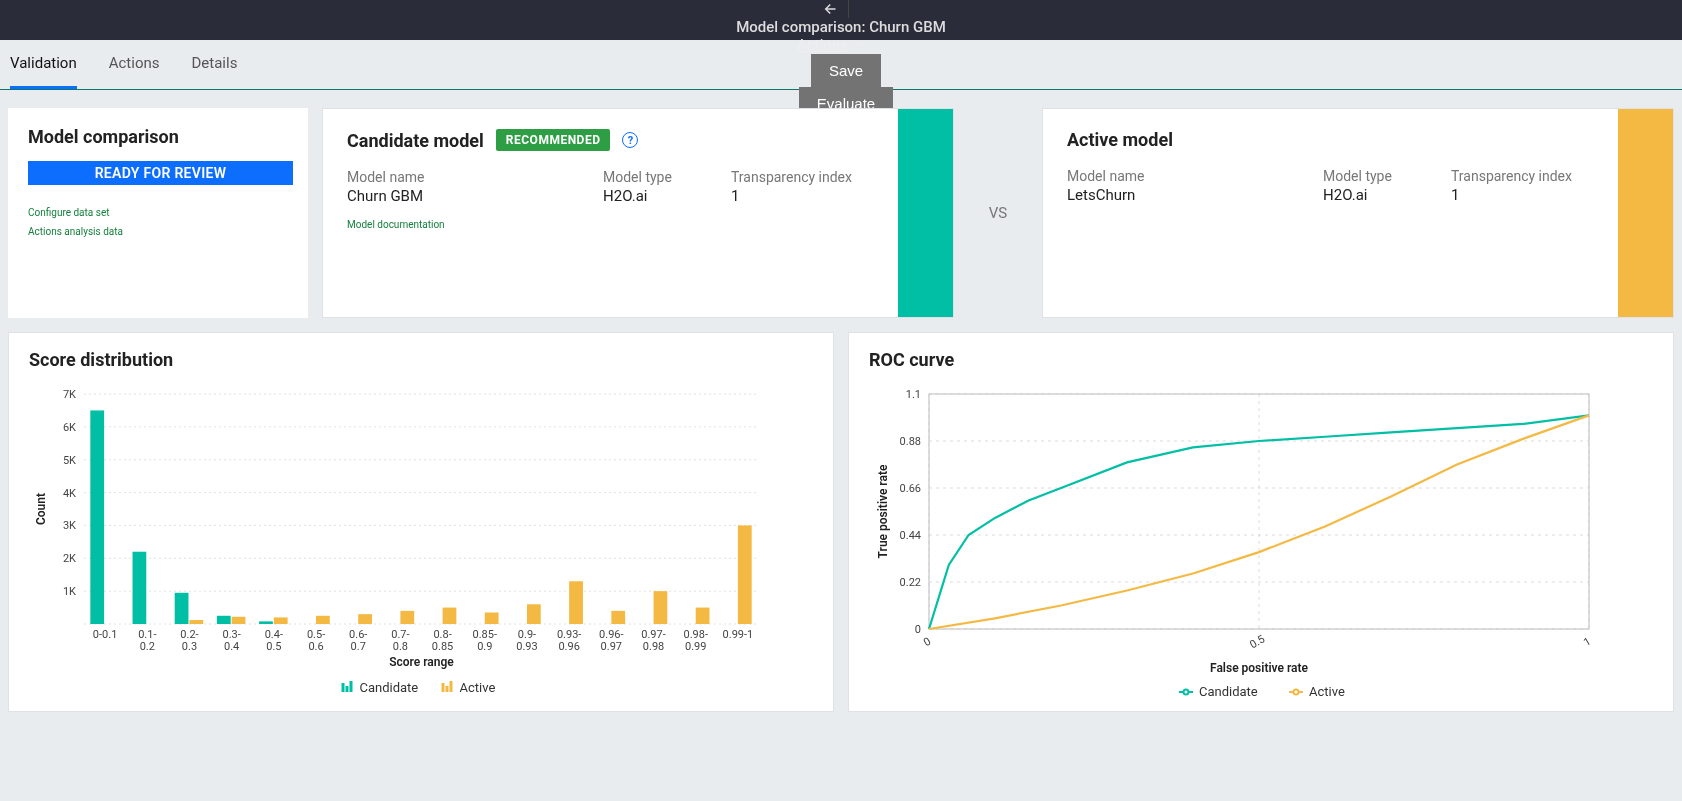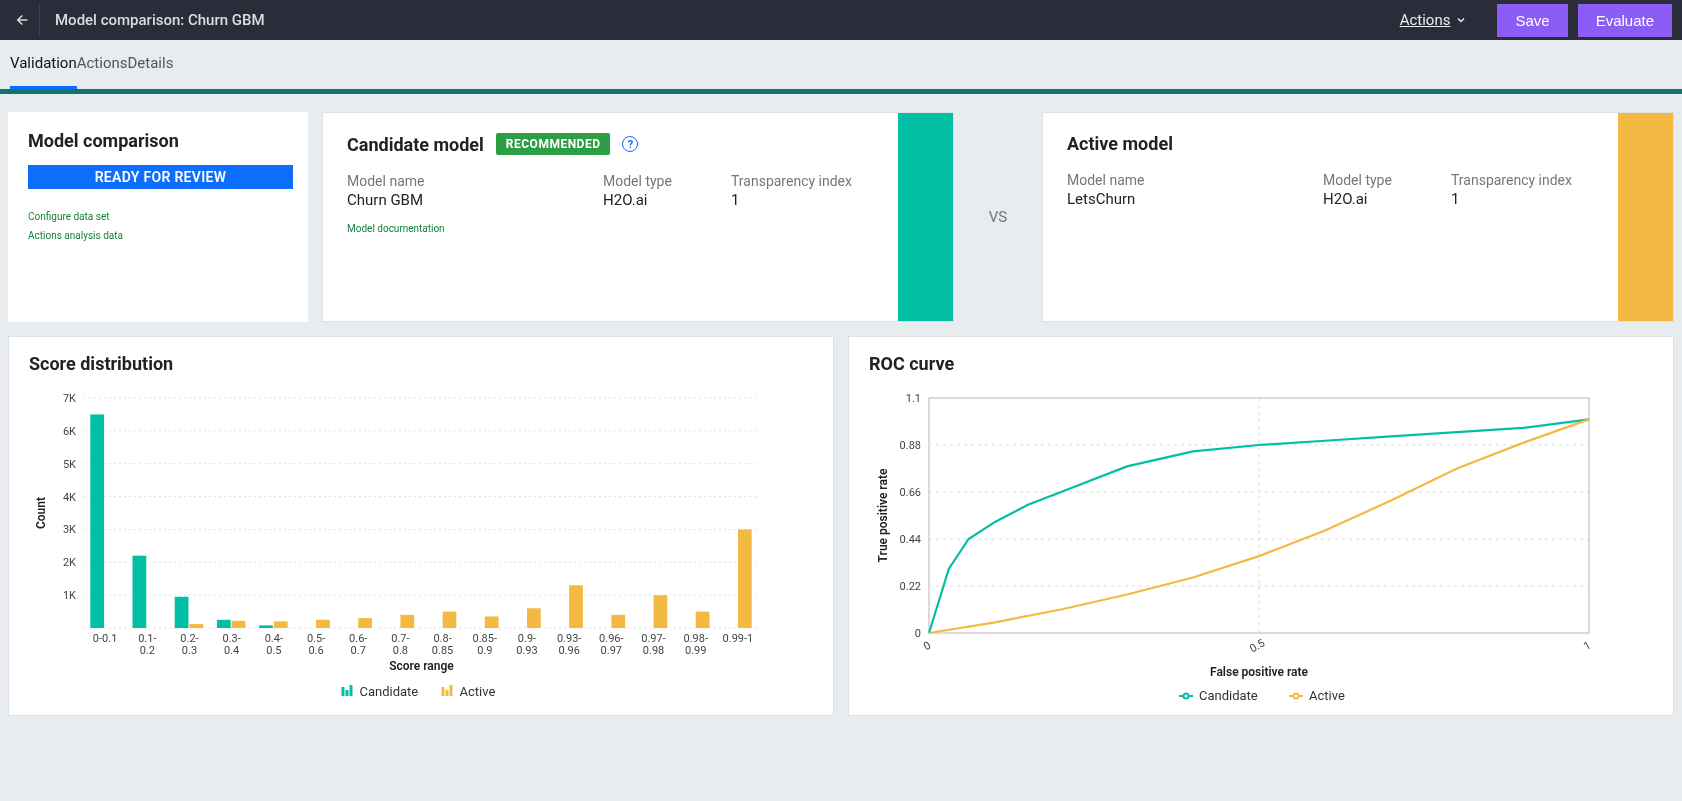--- a/index.html
+++ b/index.html
@@ -12,44 +12,45 @@
     height: 801px;
     overflow: hidden;
   }
   .topbar {
     height: 40px;
     background: #2a2c3a;
     display: flex;
     align-items: center;
     padding: 0 10px;
     color: #eee;
+    flex-direction: column;
   }
   .back-btn {
     width: 30px; height: 30px;
     display: flex; align-items: center; justify-content: center;
     cursor: pointer;
     color: #ddd;
     border-right: 1px solid #444;
     padding-right: 10px;
     margin-right: 15px;
   }
   .topbar-title { flex: 1; font-size: 15px; font-weight: 500; color: #ddd; }
   .actions-dd {
     margin-right: 20px; cursor: pointer; font-size: 15px; color: #eee;
     display: flex; align-items: center; gap: 5px; text-decoration: underline;
   }
   .btn-primary {
-    background: #8b5cf6; color: #fff; border: none; padding: 8px 18px;
+    background: #737373; color: #fff; border: none; padding: 8px 18px;
     font-size: 15px; cursor: pointer; margin-left: 10px;
   }
 
   .tabs-row {
-    display: flex; padding: 0 10px;
+    display: flex; gap: 32px; padding: 0 10px;
     background: #e9ecef;
-    border-bottom: 5px solid #0f766e;
+    border-bottom: 1px solid #0f766e;
   }
   .tab {
     padding: 14px 0;
     font-size: 15px; color: #555; cursor: pointer;
   }
   .tab.active { color: #111; border-bottom: 3px solid #0d6efd; }
 
   .content { padding: 18px 8px; }
   .row { display: flex; gap: 14px; justify-content: flex-end; }
 

